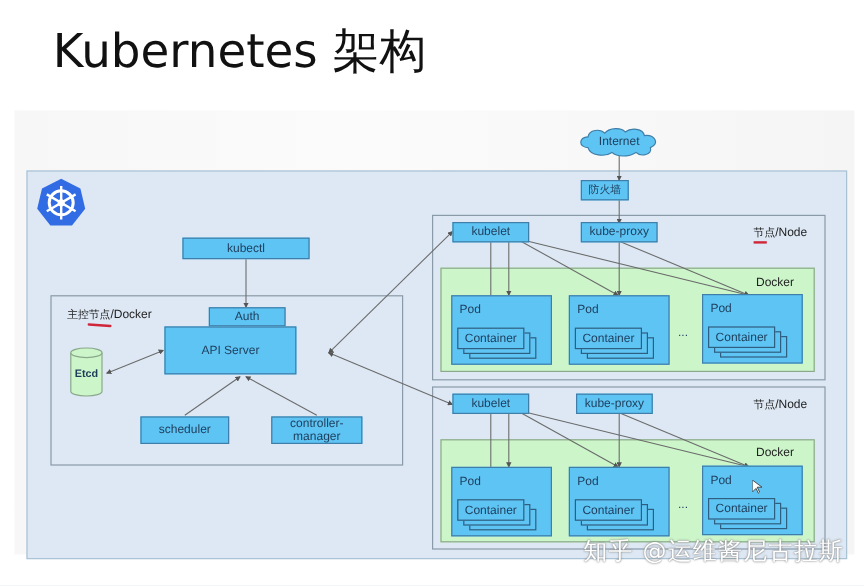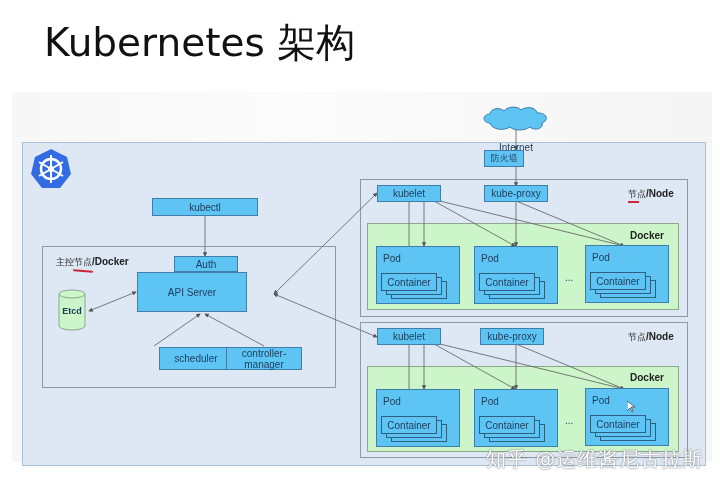--- a/index.html
+++ b/index.html
@@ -9,21 +9,21 @@
   .canvas { position:absolute; left:22px; top:142px; width:682px; height:322px; background:#dde8f4; border:1px solid #a9c2d4; }
   .box { position:absolute; box-sizing:border-box; font-size:10px; display:flex; align-items:center; justify-content:center; text-align:center; color:#1d3c5a; }
   .blue { background:#5ec4f4; border:1px solid #3e7ea8; }
   .frame { position:absolute; box-sizing:border-box; border:1px solid #8a9aa8; }
   .green { position:absolute; box-sizing:border-box; background:#ccf5c9; border:1px solid #8aa88a; }
   .pod { position:absolute; box-sizing:border-box; background:#5ec4f4; border:1px solid #3e7ea8; }
   .pod-label { position:absolute; left:6px; top:6px; font-size:10px; color:#1d3c5a; }
   .ctr { position:absolute; box-sizing:border-box; background:#5ec4f4; border:1px solid #2e5e80; }
   .ctr-label { position:absolute; left:0; right:0; top:0; bottom:0; display:flex; align-items:center; justify-content:center; font-size:10px; color:#1d3c5a; }
   .lbl { position:absolute; font-size:10px; color:#222; }
-  .bold { font-weight:bold; }
+  .bold { font-weight:normal; }
   svg.lines { position:absolute; left:0; top:0; width:720px; height:488px; pointer-events:none; }
   .watermark { position:absolute; left:486px; top:446px; font-size:20px; color:#ffffff; letter-spacing:1px; text-shadow:0 0 2px #8c8c8c, 0 0 1px #777; font-family:"DejaVu Sans", sans-serif; }
   .dots { position:absolute; font-size:10px; color:#1d3c5a; }
 </style>
 </head>
 <body>
 
 <div class="title">Kubernetes 架构</div>
 <div class="shadow-area"></div>
 <div class="canvas"></div>
@@ -77,40 +77,40 @@
     <line x1="440" y1="344" x2="624" y2="389" marker-end="url(#ah)"></line>
     <line x1="516" y1="344" x2="516" y2="389" marker-end="url(#ah)"></line>
     <line x1="516" y1="344" x2="624" y2="389" marker-end="url(#ah)"></line>
   </g>
 </svg>
 
 <div style="position:absolute;left:480px;top:105px;width:72px;height:26px;">
   <svg viewBox="0 0 72 26" width="72" height="26" style="position:absolute;left:0;top:0;">
     <path d="M10,18 C2,18 2,9 10,9 C11,3 20,2 24,6 C28,1 38,1 41,5 C46,1 56,2 57,8 C66,7 70,15 62,18 C64,24 54,26 50,22 C44,26 34,26 30,22 C24,26 12,25 10,18 z" fill="#5ec4f4" stroke="#3e7ea8" stroke-width="1"></path>
   </svg>
-  <div class="box" style="left:0;top:0;width:72px;height:26px;background:none;border:none;margin-top:29px;">Internet</div>
+  <div class="box" style="left:0;top:0;width:72px;height:26px;background:none;border:none;">Internet</div>
 </div>
 
 <div class="box blue" style="left:484px;top:150px;width:40px;height:17px;font-size:9px;">防火墙</div>
 
 <div class="box blue" style="left:152px;top:198px;width:106px;height:18px;">kubectl</div>
 <div class="lbl" style="left:56px;top:256px;">
   <span style="font-family:'DejaVu Serif',serif;font-size:9px;">主控节点</span><span class="bold">/Docker</span>
 </div>
 <div style="position:absolute;left:73px;top:270px;width:20px;height:2px;background:#d0263a;border-radius:1px;transform:rotate(4deg);"></div>
 <div class="box blue" style="left:174px;top:256px;width:64px;height:16px;">Auth</div>
 <div class="box blue" style="left:137px;top:272px;width:110px;height:40px;">API Server</div>
 <div style="position:absolute;left:58px;top:289px;width:48px;height:42px;">
   <svg viewBox="0 0 28 42" width="28" height="42">
     <path d="M1,5 L1,37 A13,4 0 0 0 27,37 L27,5" fill="#ccf5c9" stroke="#8aa88a"></path>
     <ellipse cx="14" cy="5" rx="13" ry="4" fill="#ccf5c9" stroke="#8aa88a"></ellipse>
   </svg>
   <div class="box" style="left:0;top:12px;width:28px;height:20px;font-weight:bold;font-size:9px;">Etcd</div>
 </div>
-<div class="box blue" style="left:117px;top:347px;width:74px;height:23px;margin-left:42px;">scheduler</div>
+<div class="box blue" style="left:117px;top:347px;width:74px;height:23px;">scheduler</div>
 <div class="box blue" style="left:226px;top:347px;width:76px;height:23px;line-height:11px;padding:0 10px;">controller-manager</div>
 
 <div class="box blue" style="left:377px;top:185px;width:64px;height:17px;">kubelet</div>
 <div class="box blue" style="left:484px;top:185px;width:64px;height:17px;">kube-proxy</div>
 <div class="lbl" style="left:628px;top:188px;">
   <span style="font-family:'DejaVu Serif',serif;font-size:9px;">节点</span><span class="bold">/Node</span>
 </div>
 <div style="position:absolute;left:628px;top:201px;width:11px;height:2px;background:#d0263a;"></div>
 <div class="lbl bold" style="left:630px;top:230px;">Docker</div>
 

